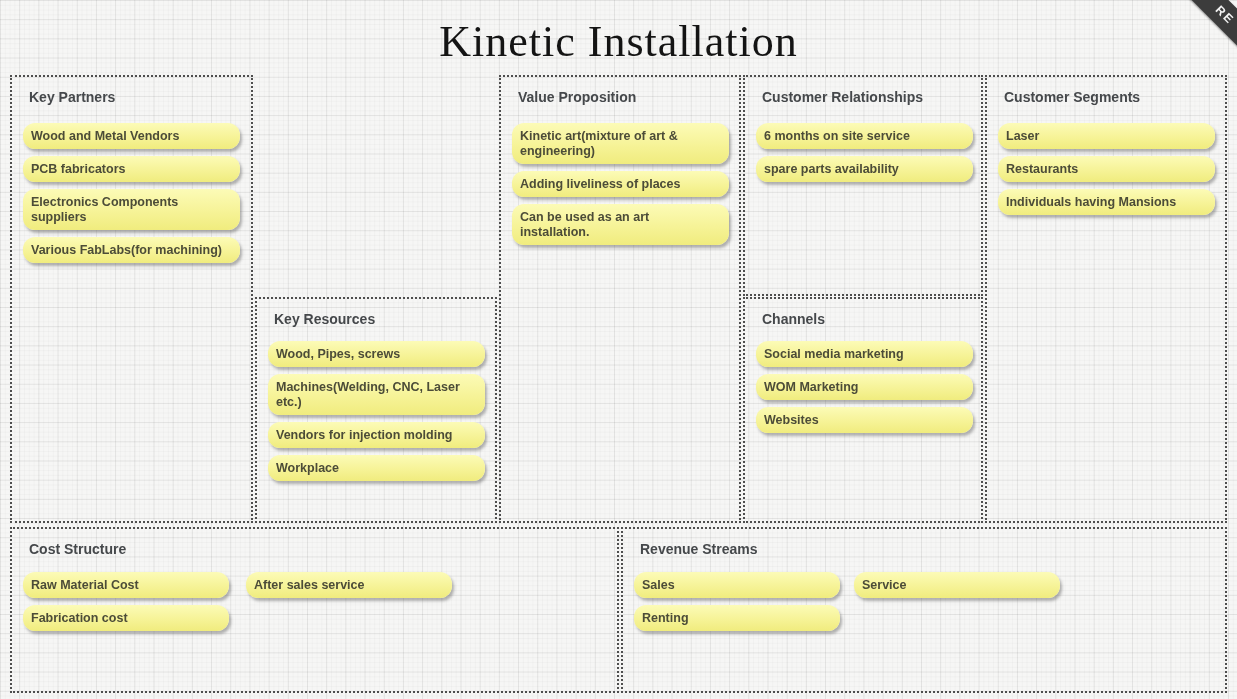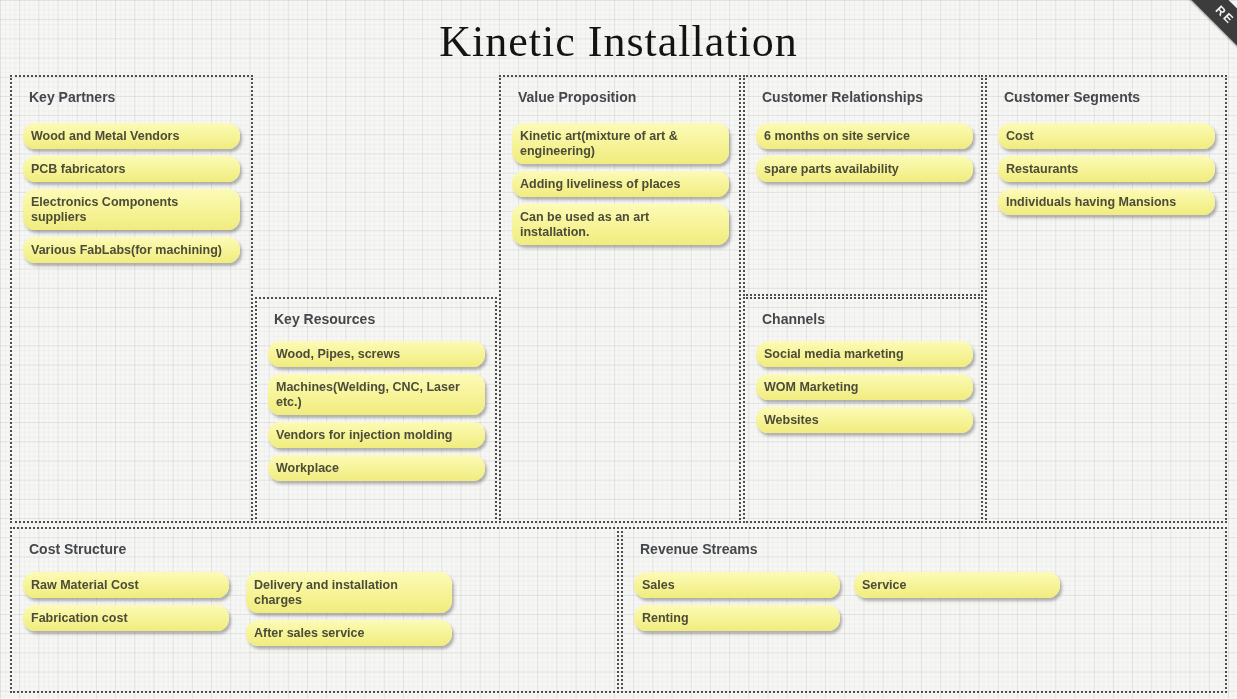--- a/index.html
+++ b/index.html
@@ -149,34 +149,33 @@
     <div class="notes">
       <div class="note">Social media marketing</div>
       <div class="note">WOM Marketing</div>
       <div class="note">Websites</div>
     </div>
   </div>
 
   <div class="section" id="sec-customer-segments">
     <div class="section-label">Customer Segments</div>
     <div class="notes">
-      <div class="note">Cost</div>
+      <div class="note">Laser</div>
       <div class="note">Restaurants</div>
       <div class="note">Individuals having Mansions</div>
     </div>
   </div>
 
   <div class="section bottom" id="sec-cost-structure">
     <div class="section-label">Cost Structure</div>
     <div class="notes">
       <div class="note">Raw Material Cost</div>
       <div class="note">Fabrication cost</div>
     </div>
     <div class="notes col2-cost">
-      <div class="note">Delivery and installation charges</div>
       <div class="note">After sales service</div>
     </div>
   </div>
 
   <div class="section bottom" id="sec-revenue-streams">
     <div class="section-label">Revenue Streams</div>
     <div class="notes">
       <div class="note">Sales</div>
       <div class="note">Renting</div>
     </div>

